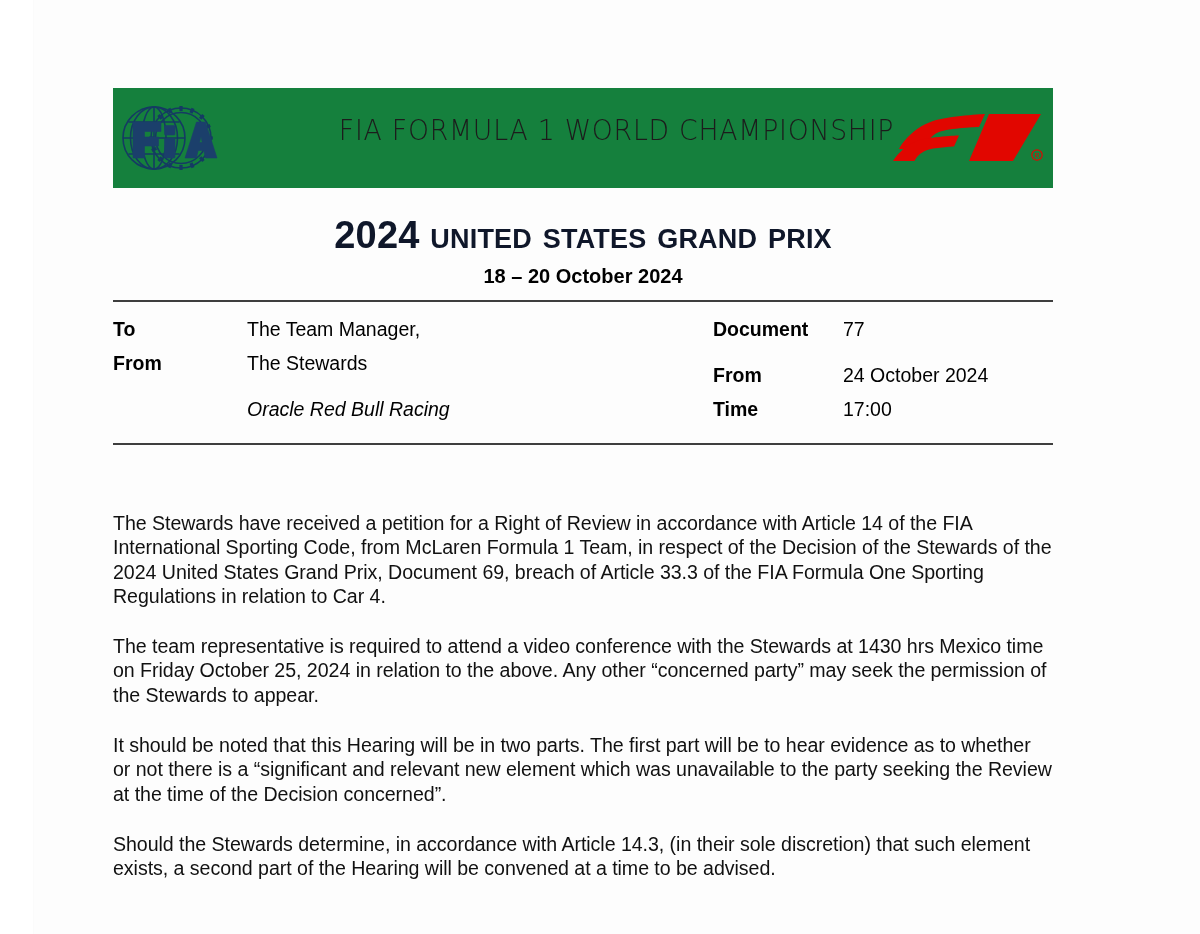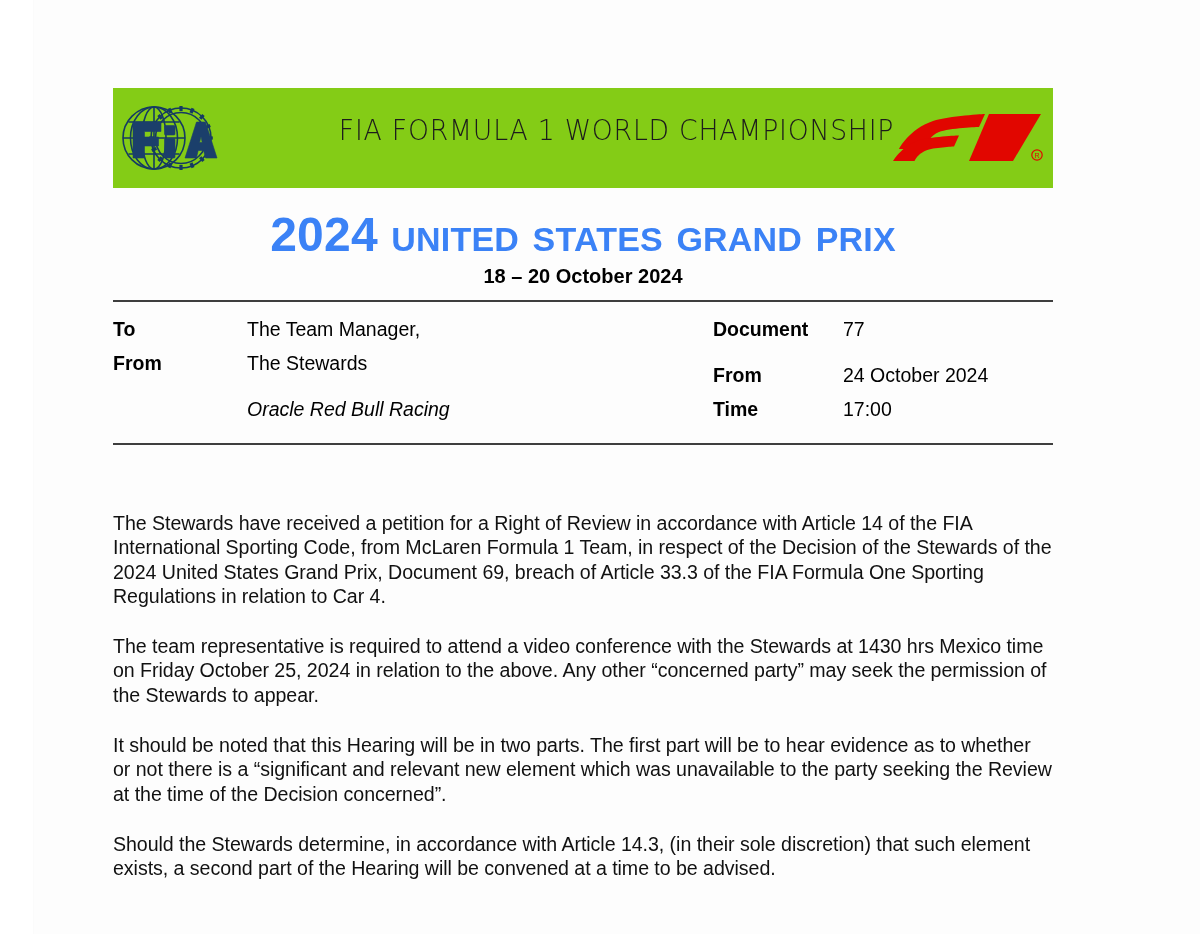--- a/index.html
+++ b/index.html
@@ -48,21 +48,21 @@
     height: 934px;
   }
 
   
   .header-band {
     position: absolute;
     left: 113px;
     top: 88px;
     width: 940px;
     height: 100px;
-    background: #84cc16;
+    background: #15803d;
   }
   .header-row {
     position: relative;
     width: 100%;
     height: 100%;
   }
 
   
   .fia-logo {
     position: absolute;
@@ -104,26 +104,26 @@
   .title-block {
     position: absolute;
     left: 113px;
     top: 212px;
     width: 940px;
     text-align: center;
   }
   .gp-title {
     font-family: "Liberation Sans", sans-serif;
     font-weight: bold;
-    font-size: 48px;
+    font-size: 38px;
     line-height: 46px;
     letter-spacing: 0.2px;
     font-variant: small-caps;
     text-transform: lowercase;
-    color: #3b82f6;
+    color: #0f172a;
   }
   .gp-title::first-letter { text-transform: none; }
   .gp-dates {
     margin-top: 6px;
     font-family: "Liberation Sans", sans-serif;
     font-weight: bold;
     font-size: 20px;
     line-height: 24px;
     color: #000;
   }

